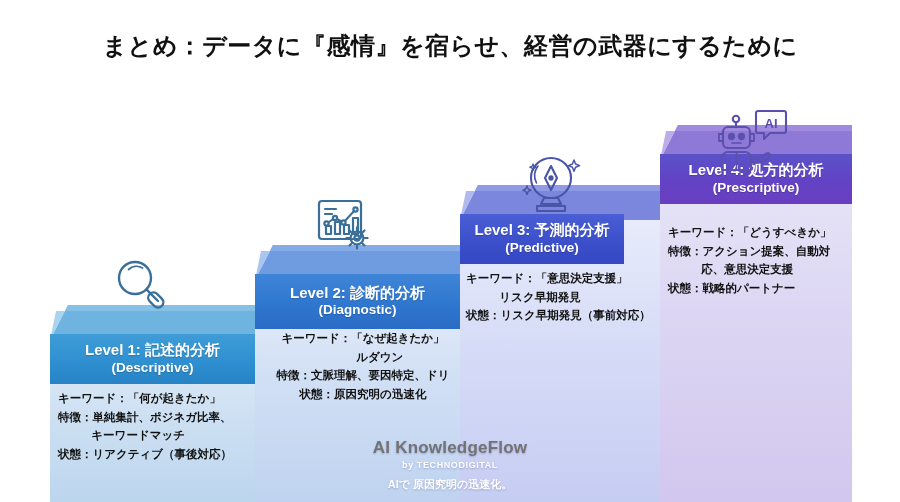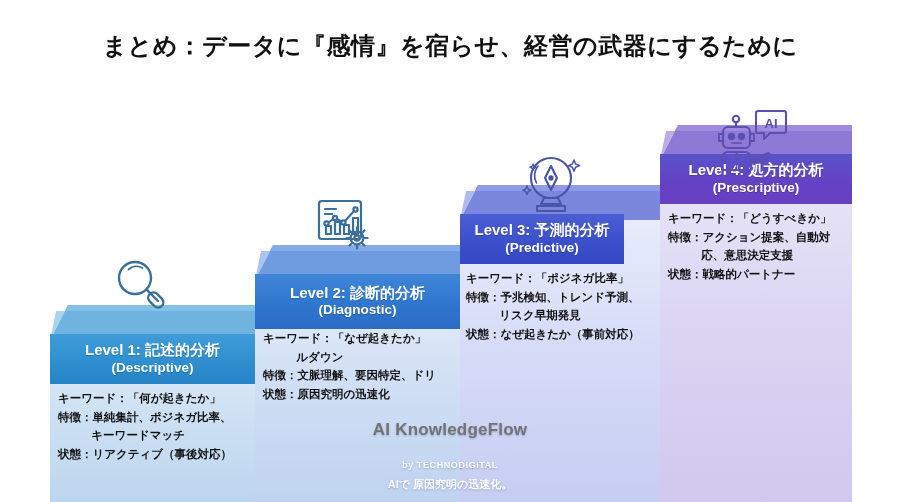--- a/index.html
+++ b/index.html
@@ -119,21 +119,21 @@
     font-weight: bold;
     color: #737373;
     letter-spacing: 0.2px;
     text-shadow: 0 1px 2px rgba(80,80,140,0.35);
   }
   #brand .b-by {
     font-size: 9px;
     font-weight: bold;
     color: #ffffff;
     letter-spacing: 0.6px;
-    margin-top: 20px;
+    margin-top: 2px;
     text-shadow: 0 1px 2px rgba(80,80,140,0.35);
   }
   #brand .b-tag {
     font-size: 11px;
     font-weight: bold;
     color: #ffffff;
     margin-top: 7px;
     text-shadow: 0 1px 2px rgba(80,80,140,0.35);
   }
 </style>
@@ -176,21 +176,21 @@
     <div class="step-cap" style="left:255px; top:145px; width:205px; height:35px;">
       <svg width="205" height="35" viewBox="0 0 205 35">
         <polygon points="0,35 18,0 205,0 205,35" fill="#6f9ce0"></polygon>
         <polygon points="0,35 18,0 205,0 205,6 6,6" fill="#8db2e9" opacity="0.75"></polygon>
       </svg>
     </div>
     <div class="step-head s2" style="left:255px; top:174px; width:205px; height:55px;">
       <div class="hl1">Level 2: 診断的分析</div>
       <div class="hl2">(Diagnostic)</div>
     </div>
-    <div class="step-text" style="left:263px; top:229px; width:200px;">
+    <div class="step-text" style="left:263px; top:229px; width:200px;text-align:center;">
       <div class="ln">キーワード：「なぜ起きたか」</div>
       <div class="ln ind">ルダウン</div>
       <div class="ln">特徴：文脈理解、要因特定、ドリ</div>
       <div class="ln">状態：原因究明の迅速化</div>
     </div>
     <div class="step-icon" style="left:313px; top:96px;">
       <svg width="62" height="62" viewBox="0 0 62 62" fill="none" stroke="#3a6f99" stroke-width="2.2" stroke-linecap="round" stroke-linejoin="round">
         <rect x="6" y="5" width="42" height="38" rx="3"></rect>
         <path d="M12 13 h11 M12 18 h7"></path>
         <rect x="13" y="30" width="5" height="8"></rect>
@@ -217,24 +217,23 @@
       <svg width="200" height="35" viewBox="0 0 200 35">
         <polygon points="0,35 18,0 200,0 200,35" fill="#7b87dd"></polygon>
         <polygon points="0,35 18,0 200,0 200,6 6,6" fill="#97a1e8" opacity="0.75"></polygon>
       </svg>
     </div>
     <div class="step-head s3" style="left:460px; top:114px; width:164px; height:50px;">
       <div class="hl1">Level 3: 予測的分析</div>
       <div class="hl2">(Predictive)</div>
     </div>
     <div class="step-text" style="left:466px; top:169px; width:200px;">
-      <div class="ln">キーワード：「ポジネガ比率」</div>
-      <div class="ln">特徴：予兆検知、トレンド予測、</div>
+      <div class="ln">キーワード：「意思決定支援」</div>
       <div class="ln ind">リスク早期発見</div>
-      <div class="ln">状態：なぜ起きたか（事前対応）</div>
+      <div class="ln">状態：リスク早期発見（事前対応）</div>
     </div>
     <div class="step-icon" style="left:518px; top:48px;">
       <svg width="68" height="70" viewBox="0 0 68 70" fill="none" stroke="#4a54a8" stroke-width="2.1" stroke-linecap="round" stroke-linejoin="round">
         <circle cx="33" cy="30" r="20"></circle>
         <path d="M20 18 A16 16 0 0 0 18.5 35" stroke-width="1.6"></path>
         <path d="M33 18 L39 30 L33 42 L27 30 Z"></path>
         <circle cx="33" cy="30" r="1.6" fill="#4a54a8"></circle>
         <path d="M26 50 h14 l3 6 h-20 z"></path>
         <path d="M19 58 h28 v5 h-28 z"></path>
         <path d="M56 12 l1.6 4 l4 1.6 l-4 1.6 l-1.6 4 l-1.6 -4 l-4 -1.6 l4 -1.6 z" stroke-width="1.5"></path>
@@ -247,21 +246,21 @@
     <div class="step-cap" style="left:660px; top:25px; width:192px; height:35px;">
       <svg width="192" height="35" viewBox="0 0 192 35">
         <polygon points="0,35 18,0 192,0 192,35" fill="#8f79d6"></polygon>
         <polygon points="0,35 18,0 192,0 192,6 6,6" fill="#a692e2" opacity="0.75"></polygon>
       </svg>
     </div>
     <div class="step-head s4" style="left:660px; top:54px; width:192px; height:50px;">
       <div class="hl1">Level 4: 処方的分析</div>
       <div class="hl2">(Prescriptive)</div>
     </div>
-    <div class="step-text" style="left:668px; top:109px; width:195px;">
+    <div class="step-text" style="left:668px; top:123px; width:195px;">
       <div class="ln">キーワード：「どうすべきか」</div>
       <div class="ln">特徴：アクション提案、自動対</div>
       <div class="ln ind">応、意思決定支援</div>
       <div class="ln">状態：戦略的パートナー</div>
     </div>
     <div class="step-icon" style="left:712px; top:5px;">
       <svg width="78" height="72" viewBox="0 0 78 72" fill="none" stroke="#5b4fb0" stroke-width="2.1" stroke-linecap="round" stroke-linejoin="round">
         <circle cx="24" cy="14" r="3.2"></circle>
         <path d="M24 17.2 v5"></path>
         <rect x="11" y="22" width="27" height="21" rx="5"></rect>

